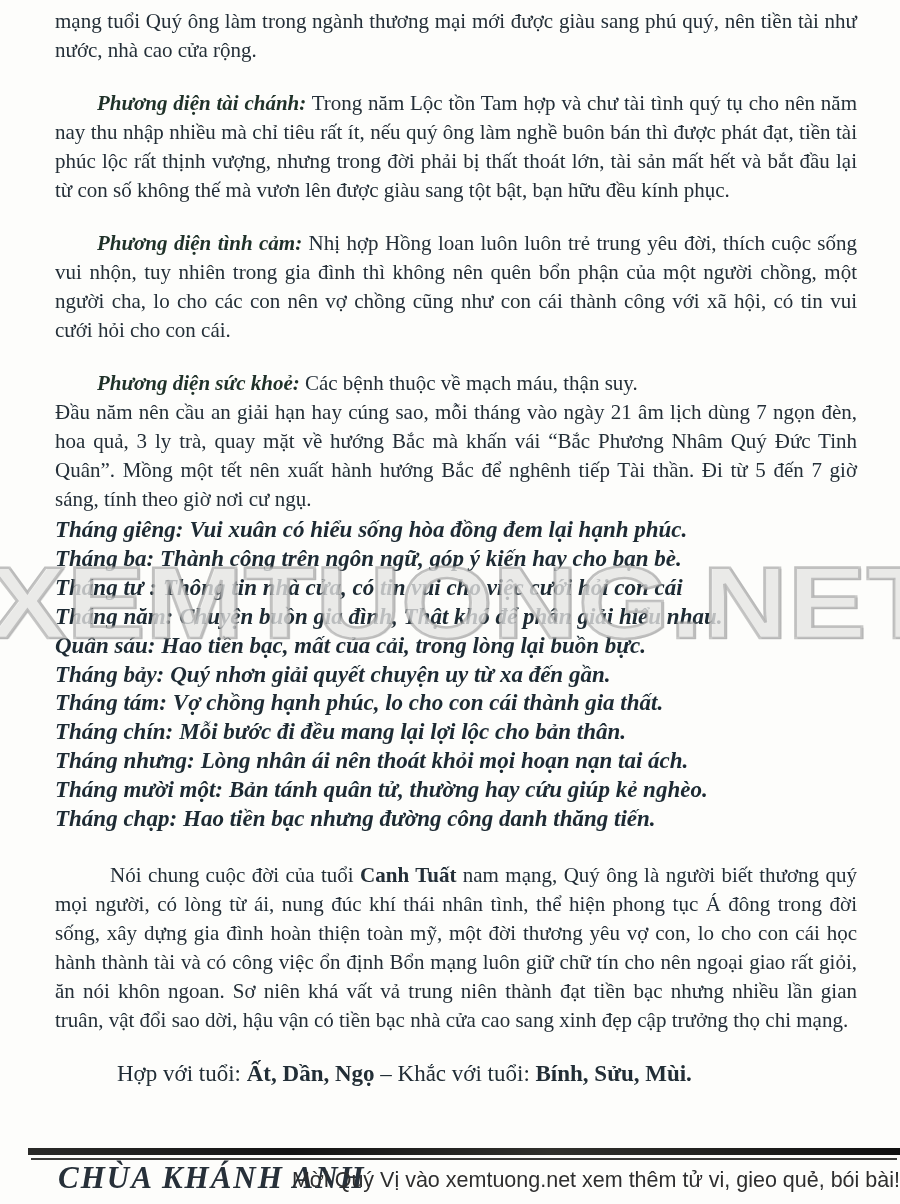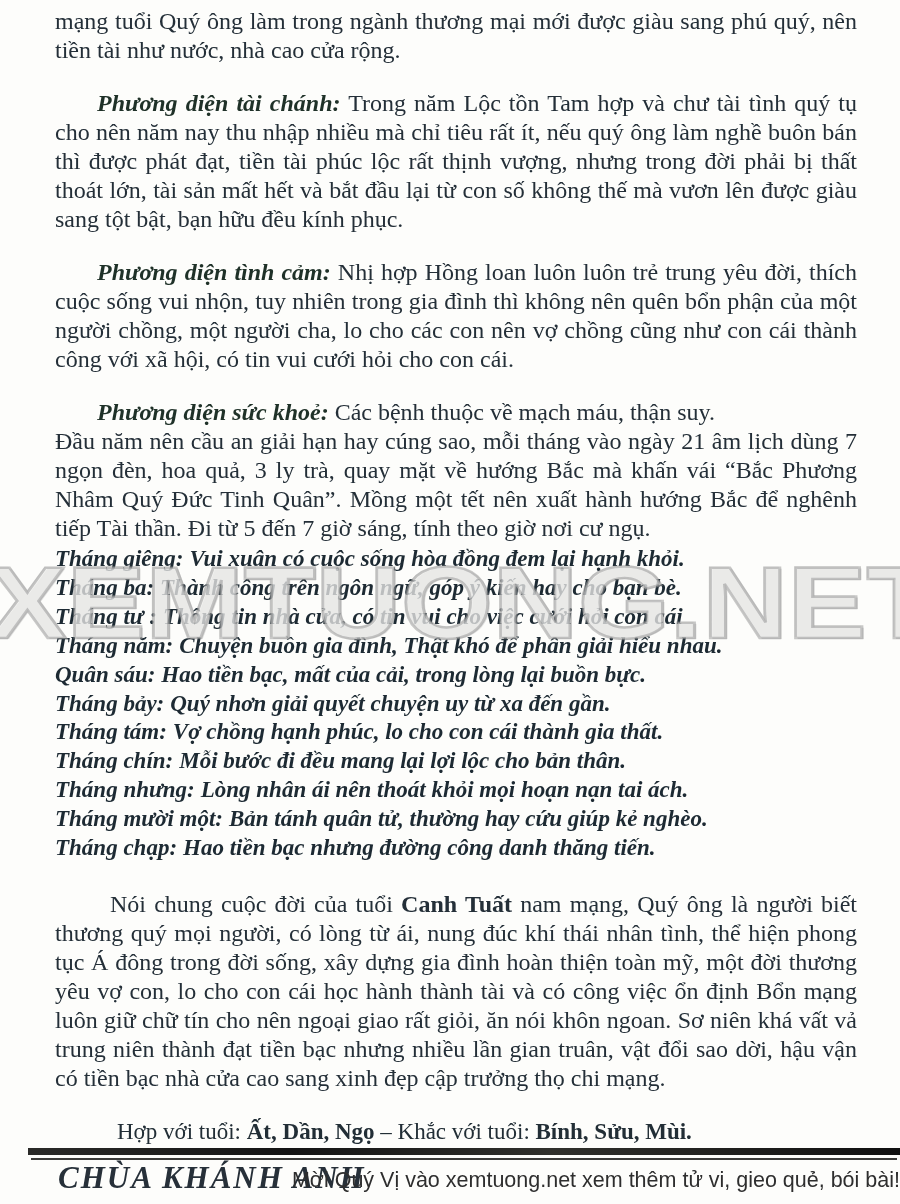--- a/index.html
+++ b/index.html
@@ -10,21 +10,21 @@
     overflow:hidden;
     font-family:"Liberation Serif", serif;
     color:#242f38;
   }
   .page{
     position:relative;
     padding:7px 43px 0 55px;
     z-index:1;
   }
   .para{
-    font-size:24px;
+    font-size:21px;
     line-height:29px;
     margin:0;
     text-align:justify;
   }
   .para.indent{text-indent:42px;margin-top:24px;}
   .phead{
     font-weight:bold;
     font-style:italic;
     color:#1f3128;
   }
@@ -119,21 +119,21 @@
   <p class="para indent">
     <span class="phead">Phương diện sức khoẻ:</span>
     <span>Các bệnh thuộc về mạch máu, thận suy.</span>
   </p>
 
   <p class="para">
     <span>Đầu năm nên cầu an giải hạn hay cúng sao, mỗi tháng vào ngày 21 âm lịch dùng 7 ngọn đèn, hoa quả, 3 ly trà, quay mặt về hướng Bắc mà khấn vái “Bắc Phương Nhâm Quý Đức Tinh Quân”. Mồng một tết nên xuất hành hướng Bắc để nghênh tiếp Tài thần. Đi từ 5 đến 7 giờ sáng, tính theo giờ nơi cư ngụ.</span>
   </p>
 
   <div class="months">
-    <div class="month"><span class="mlabel">Tháng giêng:</span><span>Vui xuân có cuộc sống hòa đồng đem lại hạnh khỏi.</span></div>
+    <div class="month"><span class="mlabel">Tháng giêng:</span><span>Vui xuân có hiểu sống hòa đồng đem lại hạnh phúc.</span></div>
     <div class="month"><span class="mlabel">Tháng ba:</span><span>Thành công trên ngôn ngữ, góp ý kiến hay cho bạn bè.</span></div>
     <div class="month"><span class="mlabel">Tháng tư :</span><span>Thông tin nhà cửa, có tin vui cho việc cưới hỏi con cái</span></div>
     <div class="month"><span class="mlabel">Tháng năm:</span><span>Chuyện buồn gia đình, Thật khó để phân giải hiểu nhau.</span></div>
     <div class="month"><span class="mlabel">Quân sáu:</span><span>Hao tiền bạc, mất của cải, trong lòng lại buồn bực.</span></div>
     <div class="month"><span class="mlabel">Tháng bảy:</span><span>Quý nhơn giải quyết chuyện uy từ xa đến gần.</span></div>
     <div class="month"><span class="mlabel">Tháng tám:</span><span>Vợ chồng hạnh phúc, lo cho con cái thành gia thất.</span></div>
     <div class="month"><span class="mlabel">Tháng chín:</span><span>Mỗi bước đi đều mang lại lợi lộc cho bản thân.</span></div>
     <div class="month"><span class="mlabel">Tháng nhưng:</span><span>Lòng nhân ái nên thoát khỏi mọi hoạn nạn tai ách.</span></div>
     <div class="month"><span class="mlabel">Tháng mười một:</span><span>Bản tánh quân tử, thường hay cứu giúp kẻ nghèo.</span></div>
     <div class="month"><span class="mlabel">Tháng chạp:</span><span>Hao tiền bạc nhưng đường công danh thăng tiến.</span></div>

